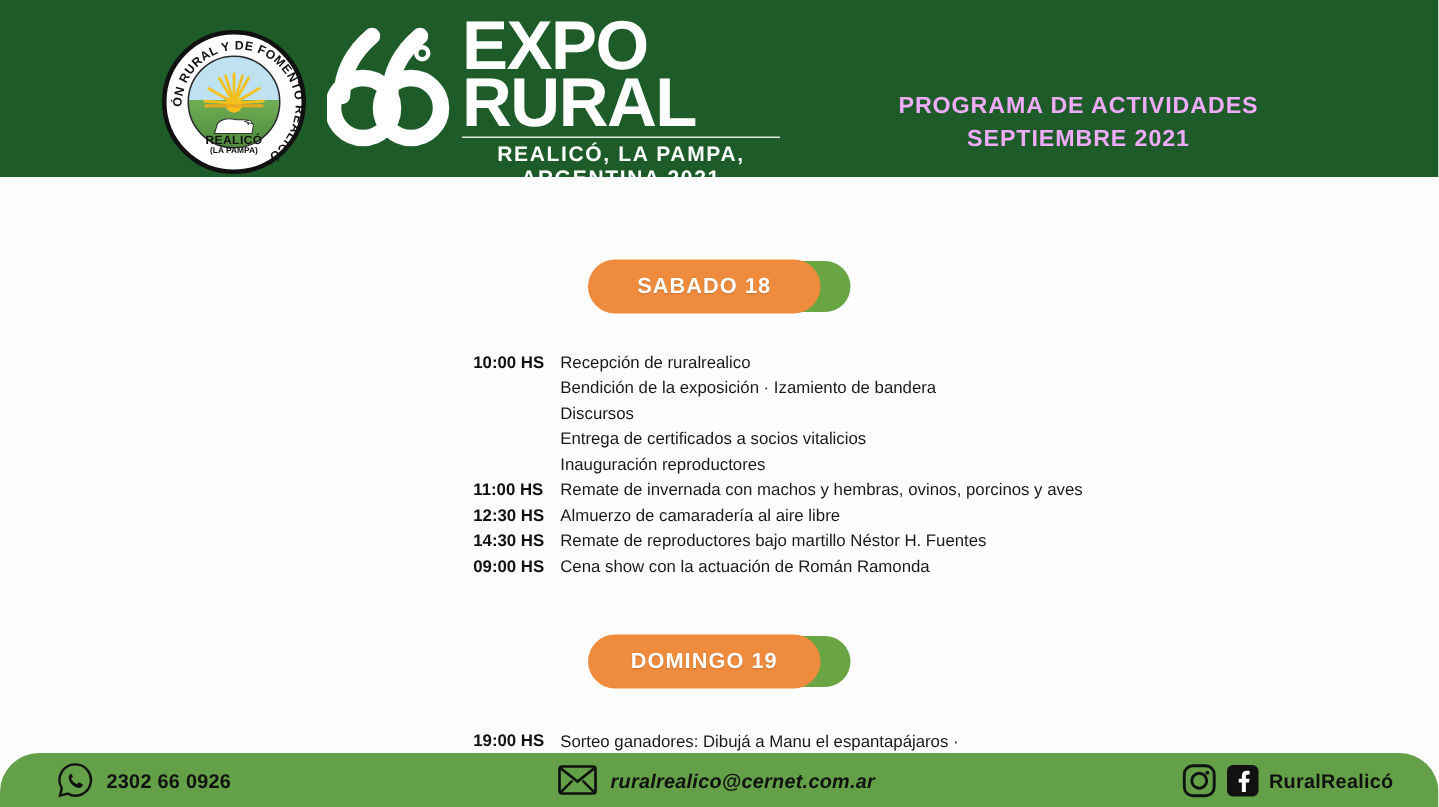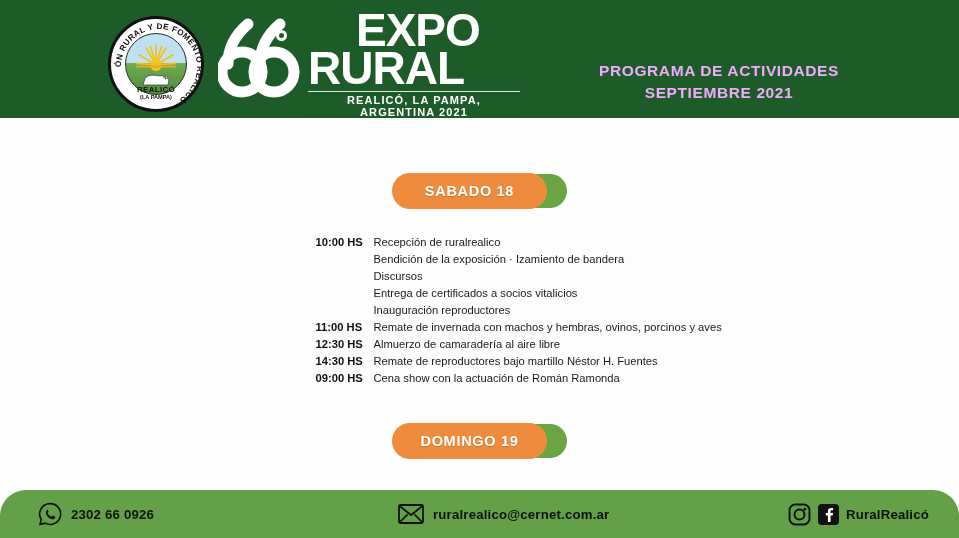--- a/index.html
+++ b/index.html
@@ -58,24 +58,24 @@
   .sixty6{ position:relative; width:88px; height:96px; margin-top:2px; }
   .deg{
     position:absolute; left:58px; top:20px;
     width:11px; height:11px; border:3.4px solid #fff; border-radius:50%;
   }
   .wm-text{ margin-left:2px; margin-top:4px; }
   .wm-expo, .wm-rural{
     color:#fff; font-weight:bold; line-height:0.82;
     letter-spacing:-1px; font-family:"Liberation Sans", sans-serif;
   }
-  .wm-expo{ font-size:46px;margin-left:48px; }
+  .wm-expo{ font-size:46px; }
   .wm-rural{ font-size:46px; }
   .wm-sub{
-    margin-top:4px; color:#fff; font-size:11px; font-weight:bold;
+    margin-top:4px; color:#fff; font-size:14px; font-weight:bold;
     letter-spacing:1.1px; border-top:1px solid rgba(255,255,255,.85);
     border-bottom:1px solid rgba(255,255,255,.85);
     padding:1.5px 0 1.5px 0; text-align:center; width:212px;
   }
 
   .header-title{
     position:absolute; right:120px; top:60px;
     text-align:center; color:#f0abfc;
   }
   .header-title .l1{
@@ -119,28 +119,28 @@
   .sched-item.wrap{ white-space:normal; }
 
   .block-sabado{ margin-top:55px; }
   .sched-sabado{ margin-top:25px; }
   .block-domingo{ margin-top:36px; }
   .sched-domingo{ margin-top:27px; }
   .sched-domingo .sched-items{ line-height:1.62; }
 
   
   .footer{
-    position:absolute; left:0; bottom:0; width:959px; height:48px;
+    position:absolute; left:0; bottom:0; width:959px; height:36px;
     background:#63a047;
     border-top-left-radius:26px; border-top-right-radius:26px;
     display:flex; align-items:center;
   }
   .foot-item{ display:flex; align-items:center; gap:9px; color:#111; }
   .foot-phone{ position:absolute; left:38px; }
-  .foot-mail{ position:absolute; left:398px; }
+  .foot-mail{ position:absolute; left:372px;font-style:italic; }
   .foot-social{ position:absolute; right:30px; gap:7px;text-align:right; }
   .foot-text{
     font-size:13.2px; font-weight:bold; color:#111; letter-spacing:0.2px;
   }
   .ico{ display:block; }
   .fb-square{
     width:21px; height:21px; background:#111; border-radius:4px;
     display:flex; align-items:center; justify-content:center;
   }
 </style>

